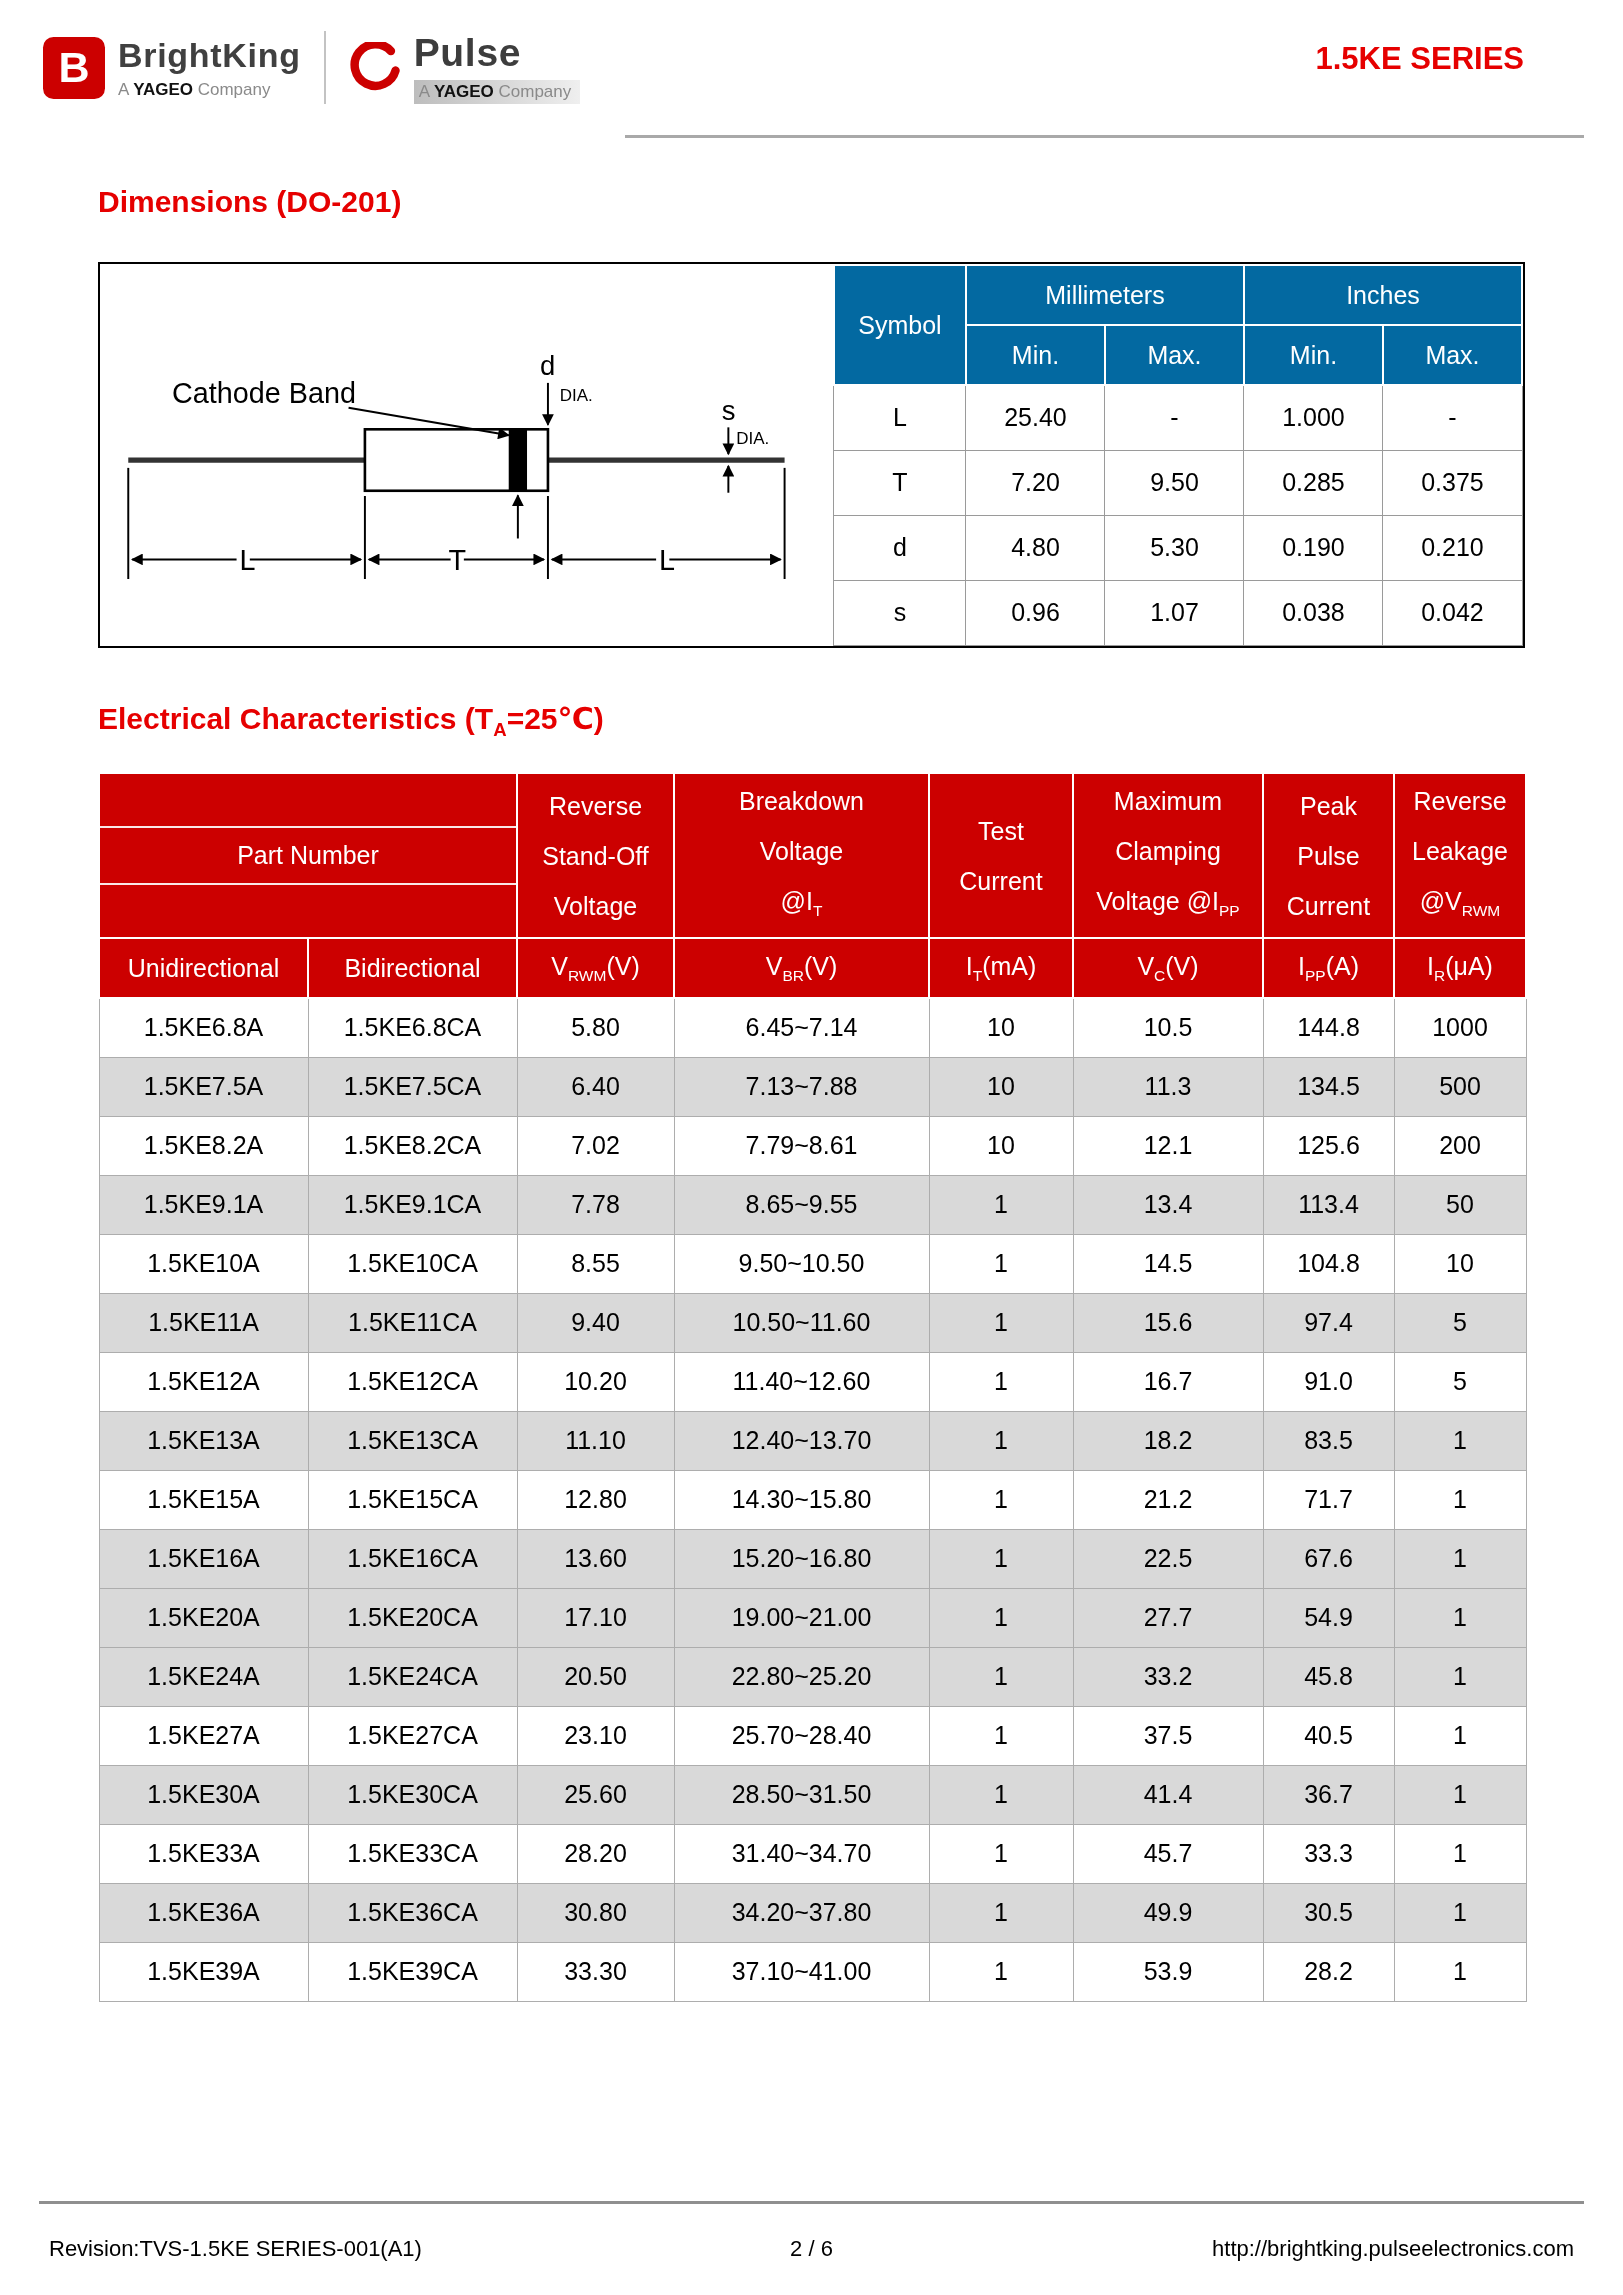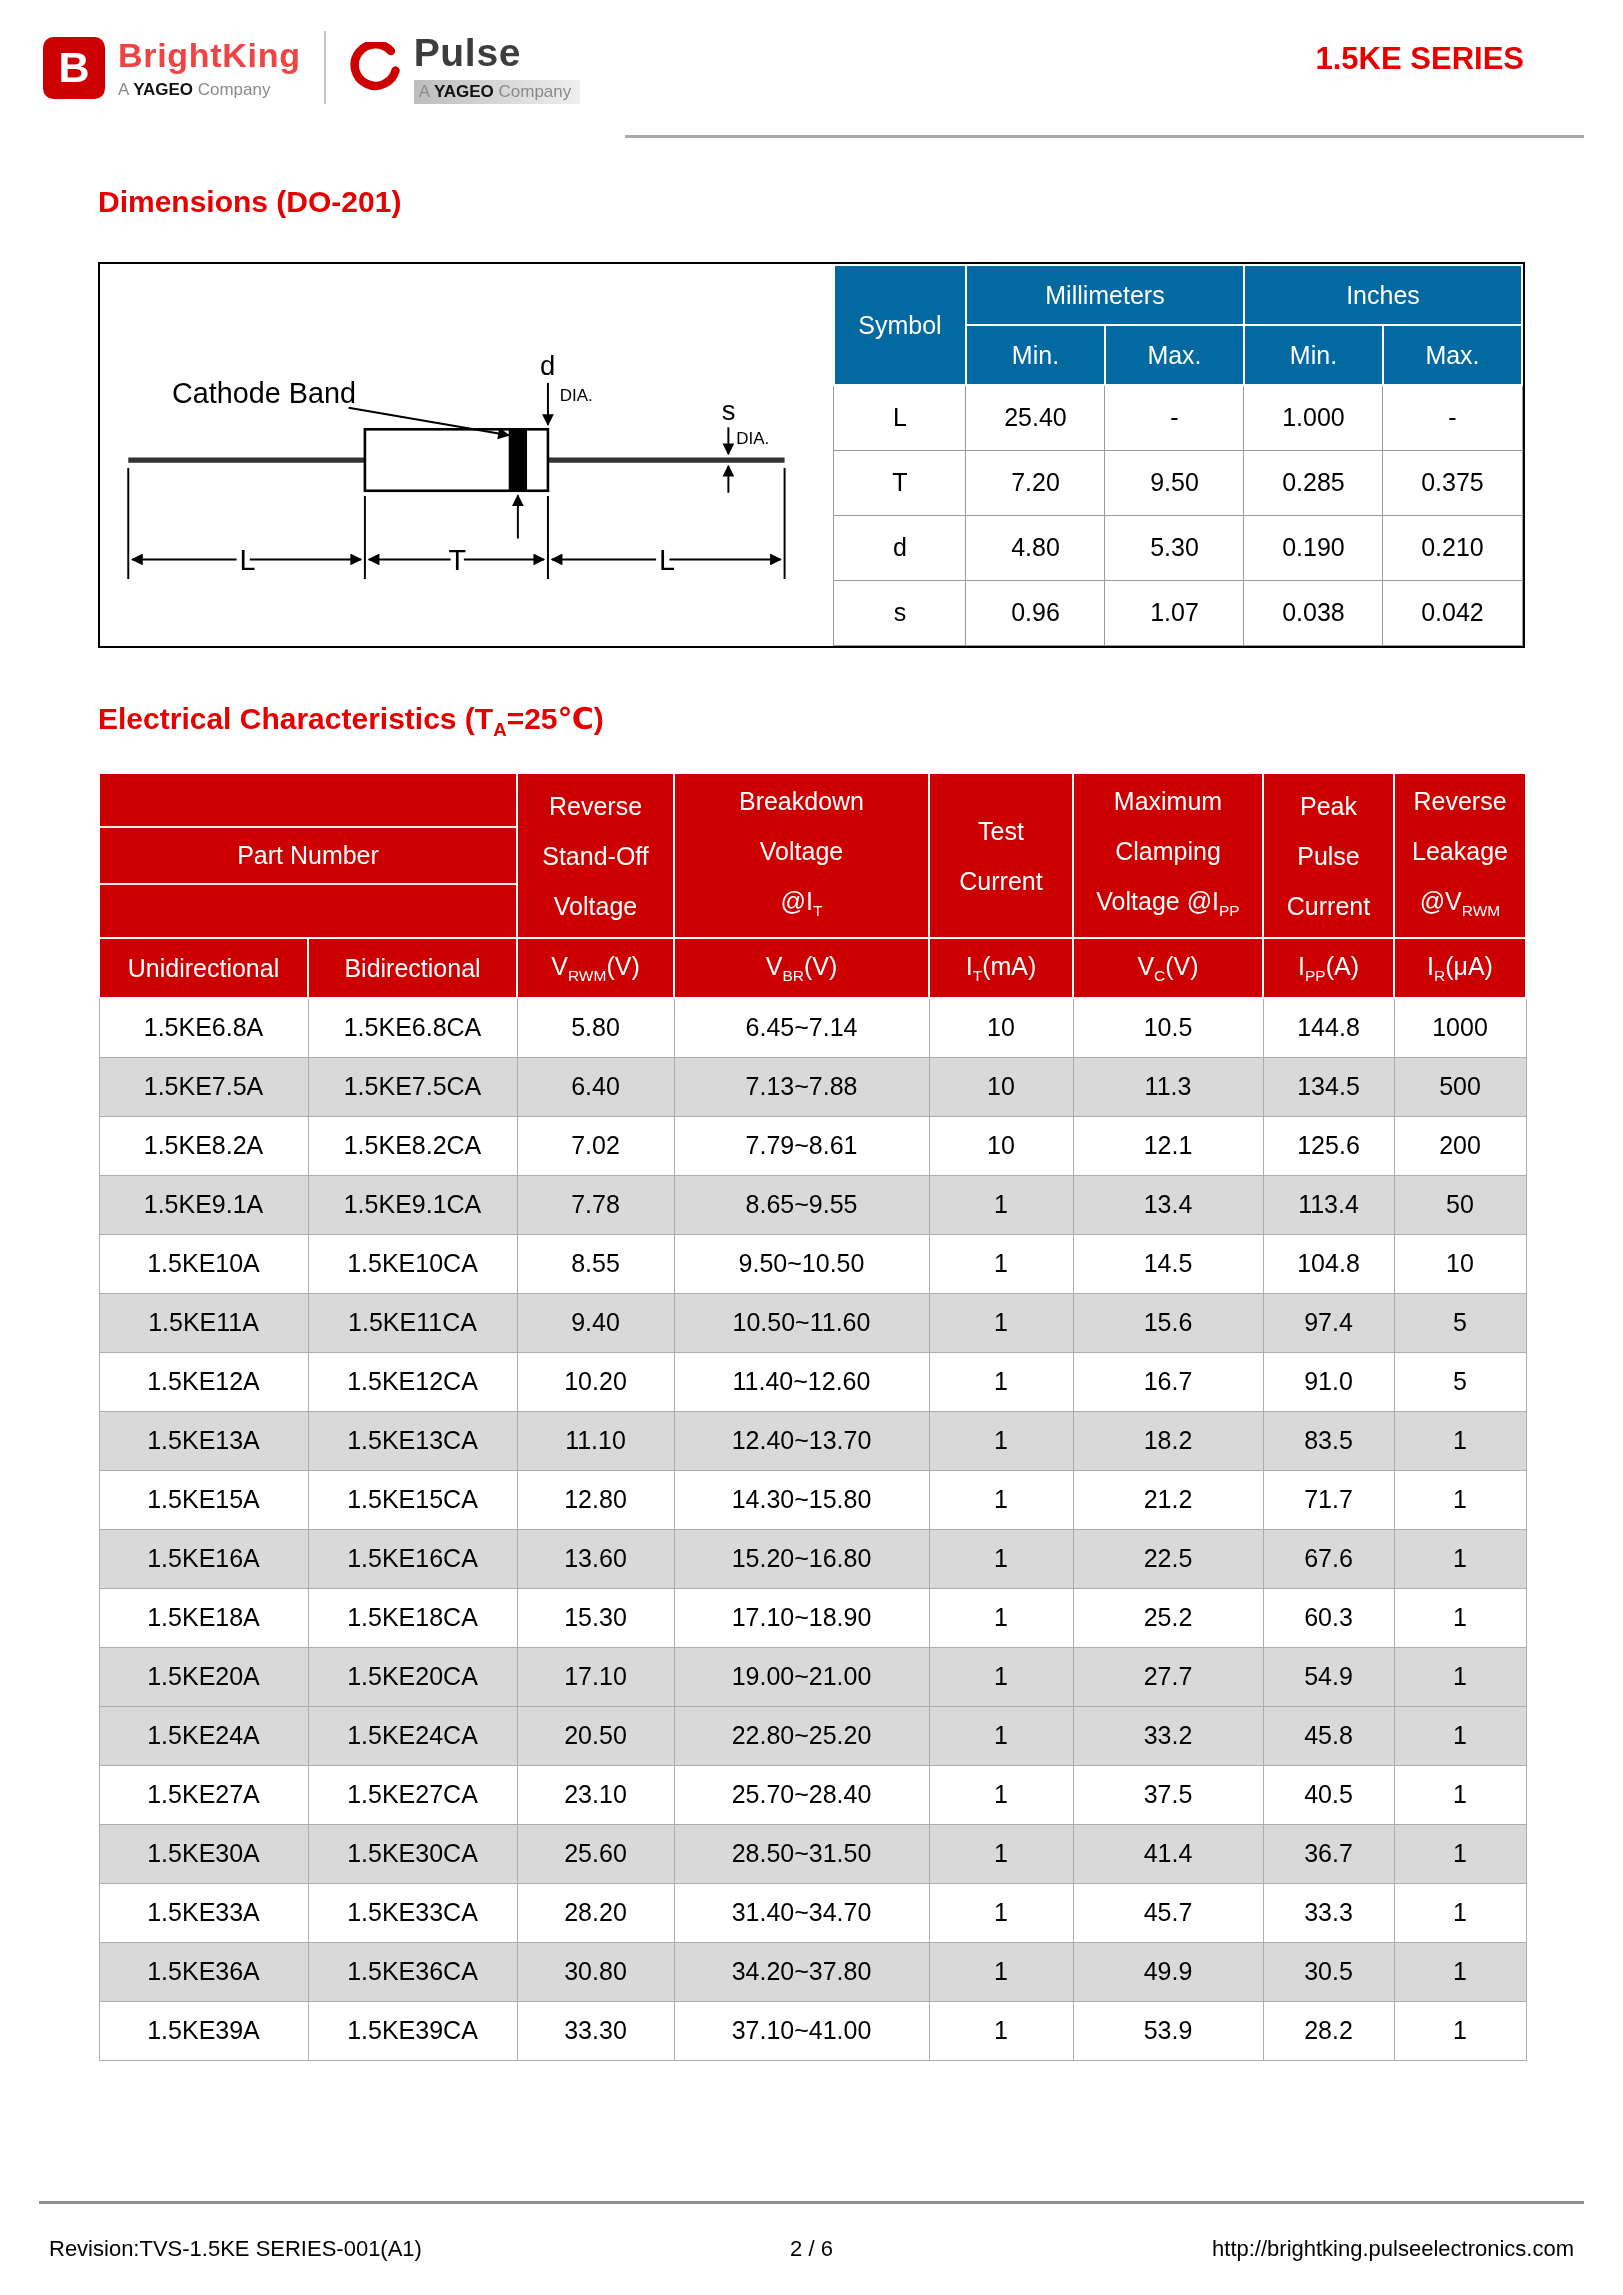--- a/index.html
+++ b/index.html
@@ -3,21 +3,21 @@
 <meta charset="utf-8">
 <style>
   * { box-sizing: border-box; margin: 0; padding: 0; }
   html, body { width: 1623px; height: 2295px; background: #fff; font-family: "Liberation Sans", "DejaVu Sans", sans-serif; color: #000; }
   .page { position: absolute; inset: 0; width: 1623px; height: 2295px; background: #fff; overflow: hidden; }
 
   
   .logos { position: absolute; top: 31px; left: 43px; display: flex; align-items: center; }
   .bk { display: flex; align-items: center; gap: 13px; }
   .bk-icon { width: 62px; height: 62px; background: #cc0000; border-radius: 10.5px; color: #fff; font-weight: bold; font-size: 43px; display: flex; align-items: center; justify-content: center; }
-  .bk-name { font-size: 34px; font-weight: bold; color: #ef4444; letter-spacing: 0.7px; }
+  .bk-name { font-size: 34px; font-weight: bold; color: #404040; letter-spacing: 0.7px; }
   .bk-tag, .pl-tag { font-size: 17px; color: #8a8a8a; margin-top: 5.2px; }
   .bk-tag b, .pl-tag b { color: #111; }
   .logo-divider { width: 2px; height: 73px; background: #c3c3c3; margin: 0 23.6px; }
   .pl { display: flex; align-items: center; gap: 11.8px; }
   .pl-icon { width: 52px; height: 52px; }
   .pl-name { font-size: 39px; font-weight: bold; color: #3d3d3d; letter-spacing: 0.7px; }
   .pl-tag { background: linear-gradient(90deg, #bdbdbd, #efefef); padding: 2px 9.2px 2px 5.2px; display: inline-block; }
   .series-title { position: absolute; top: 41px; right: 99px; font-size: 31px; font-weight: bold; color: #e60000; margin-left: 32px; }
   .hdr-rule { position: absolute; top: 135px; left: 625px; right: 39px; height: 3.3px; background: #a9a9a9; }
 
@@ -338,30 +338,20 @@
         <tr class="alt">
           <td>1.5KE16A</td>
           <td>1.5KE16CA</td>
           <td>13.60</td>
           <td>15.20~16.80</td>
           <td>1</td>
           <td>22.5</td>
           <td>67.6</td>
           <td>1</td>
         </tr>
-        <tr>
-          <td>1.5KE18A</td>
-          <td>1.5KE18CA</td>
-          <td>15.30</td>
-          <td>17.10~18.90</td>
-          <td>1</td>
-          <td>25.2</td>
-          <td>60.3</td>
-          <td>1</td>
-        </tr>
         <tr class="alt">
           <td>1.5KE20A</td>
           <td>1.5KE20CA</td>
           <td>17.10</td>
           <td>19.00~21.00</td>
           <td>1</td>
           <td>27.7</td>
           <td>54.9</td>
           <td>1</td>
         </tr>

